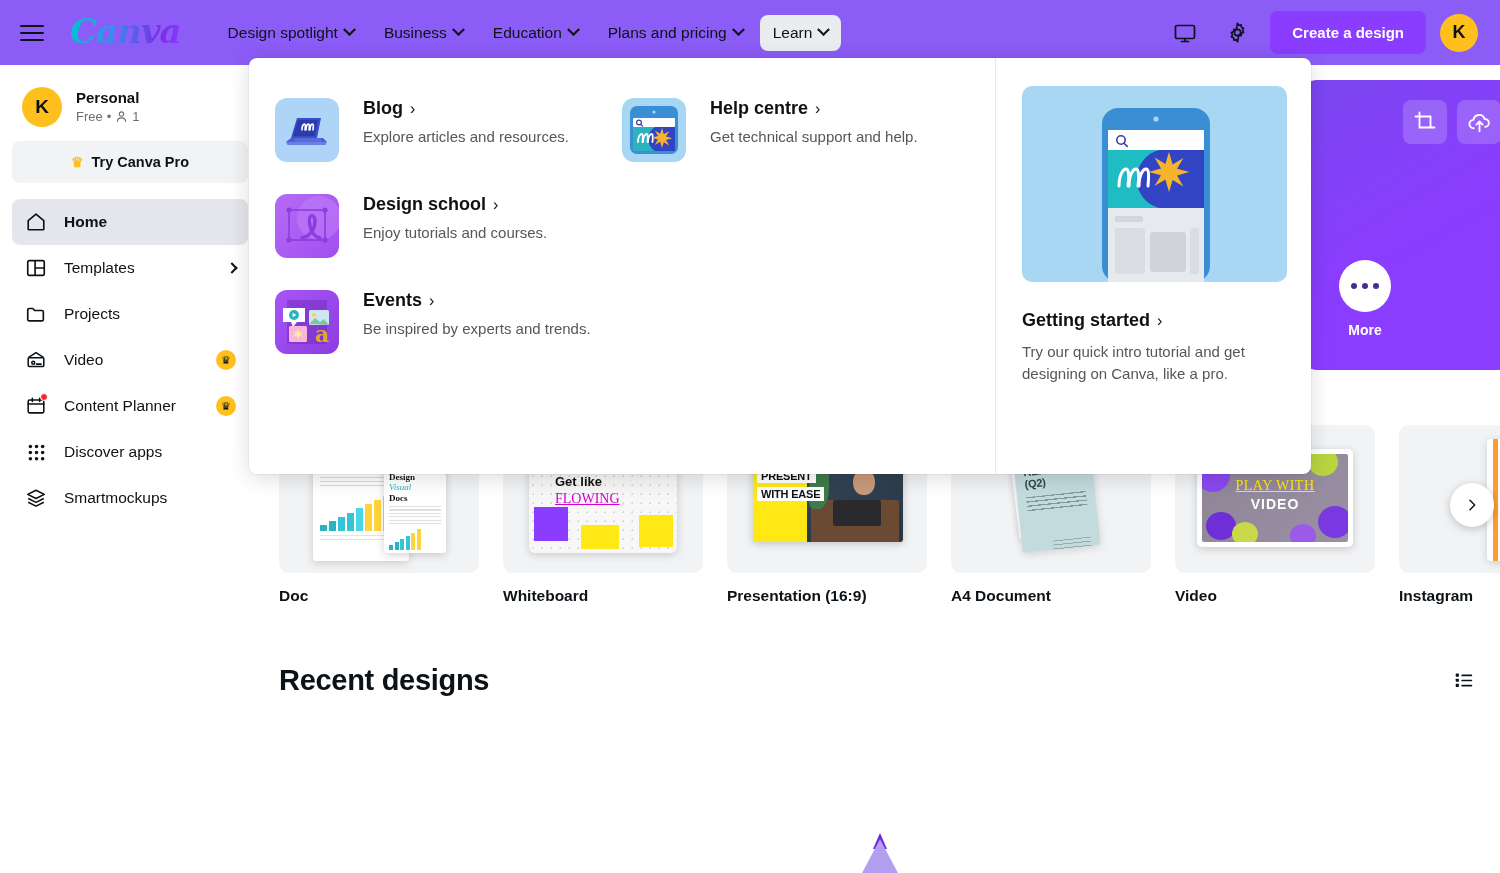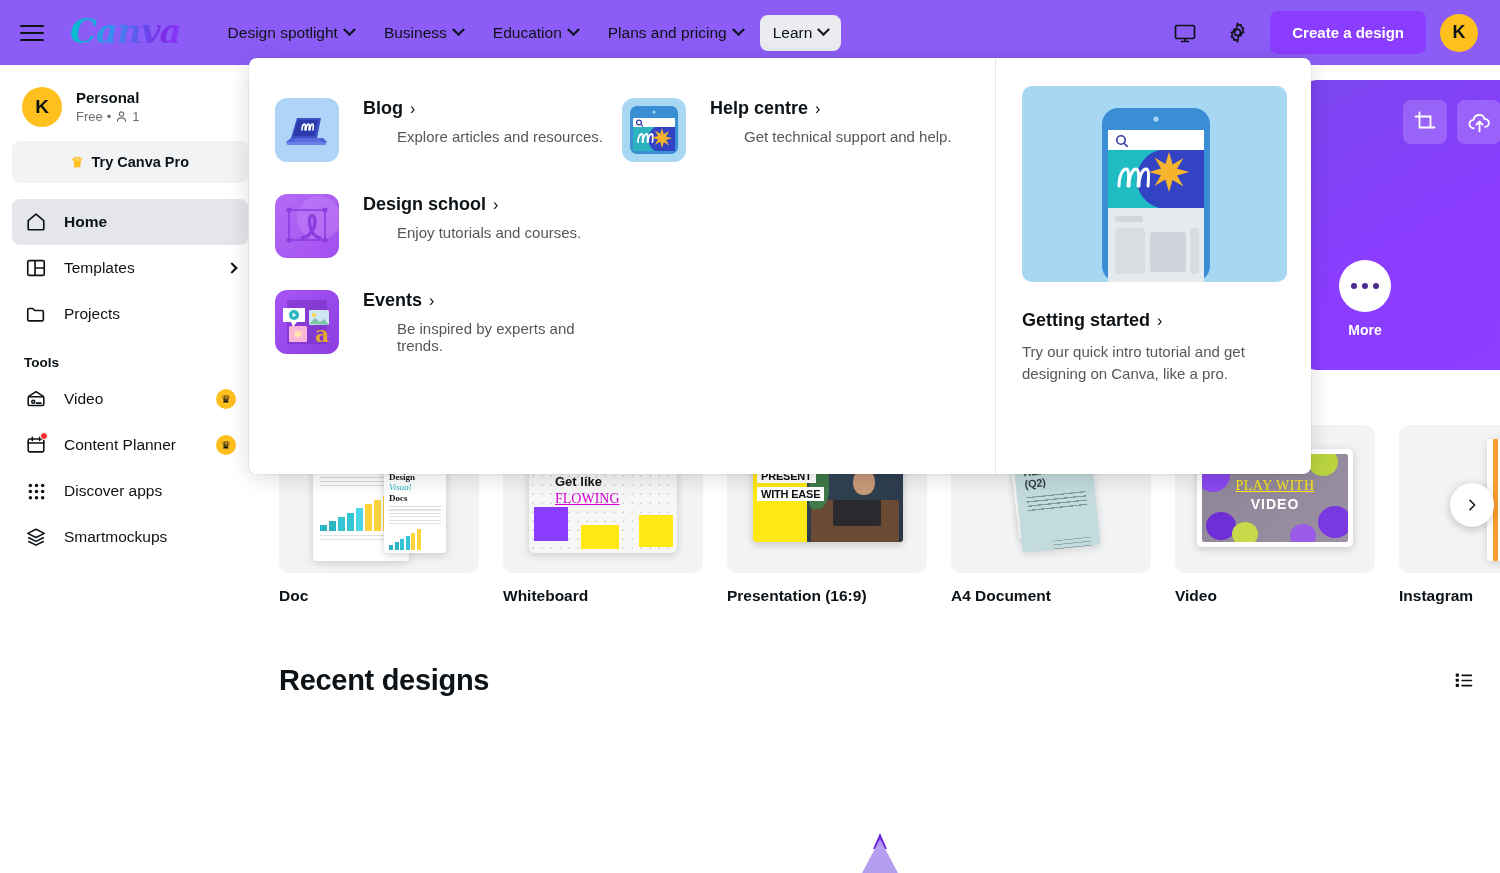--- a/index.html
+++ b/index.html
@@ -101,27 +101,27 @@
     align-items: center; justify-content: center; cursor: pointer; }
 
   .loader { position: absolute; top: 760px; left: 595px; }
 
   
   .menu { position: absolute; top: 58px; left: 249px; width: 1062px; height: 416px;
     background: #fff; border-radius: 8px; box-shadow: 0 4px 22px rgba(0,0,0,.14), 0 0 0 1px rgba(0,0,0,.04);
     z-index: 50; display: flex; }
   .menu-links { width: 746px; padding: 32px 26px 0 26px; position: relative; }
   .menu-grid { display: flex; flex-wrap: wrap; }
-  .menu-col { width: 50%; }
+  .menu-col { width: 50%; text-align: right; }
   .menu-item { display: flex; gap: 24px; padding: 8px 8px 8px 0; margin-bottom: 16px;
     border-radius: 8px; cursor: pointer; align-items: flex-start; }
   .menu-ico { width: 64px; height: 64px; border-radius: 12px; flex: none; overflow: hidden; position: relative; }
   .menu-title { font-size: 18px; font-weight: 700; display: flex; align-items: center; gap: 7px; }
   .menu-title .ar { font-size: 16px; font-weight: 400; }
-  .menu-desc { font-size: 15px; color: #575757; margin-top: 9px; margin-left: 34px; }
+  .menu-desc { font-size: 15px; color: #575757; margin-top: 9px; }
 
   .menu-promo { width: 316px; border-left: 1px solid #e8e9eb; padding: 28px 26px; }
   .promo-img { width: 265px; height: 196px; border-radius: 10px; background: #a7d7f3;
     position: relative; overflow: hidden; }
   .promo-title { font-size: 18px; font-weight: 700; margin-top: 28px; display: flex; align-items: center; gap: 7px; }
   .promo-desc { font-size: 15px; color: #575757; margin-top: 10px; line-height: 1.45; }
 </style>
 </head>
 <body>
 
@@ -218,21 +218,20 @@
 
   <div class="side-item">
     <span class="side-icon">
       <svg width="22" height="22" viewBox="0 0 24 24" fill="none" stroke="#0d1216" stroke-width="1.8">
         <path d="M3 7.5a1.5 1.5 0 0 1 1.5-1.5h4l2 2.2h8A1.5 1.5 0 0 1 20 9.7v8.3a1.5 1.5 0 0 1-1.5 1.5h-14A1.5 1.5 0 0 1 3 18z" stroke-linejoin="round"></path>
       </svg>
     </span>
     <span>Projects</span>
   </div>
 
-  <div class="tools-label">Tools</div>
 
   <div class="side-item">
     <span class="side-icon">
       <svg width="22" height="22" viewBox="0 0 24 24" fill="none" stroke="#0d1216" stroke-width="1.7">
         <path d="M3.5 9.5L12 4l8.5 5.5" stroke-linejoin="round"></path>
         <rect x="3.5" y="9.5" width="17" height="9.5" rx="1.2"></rect>
         <circle cx="9" cy="15" r="1.6"></circle>
           <path d="M12.5 16.5h5" stroke-linecap="round"></path>
       </svg>
     </span>

